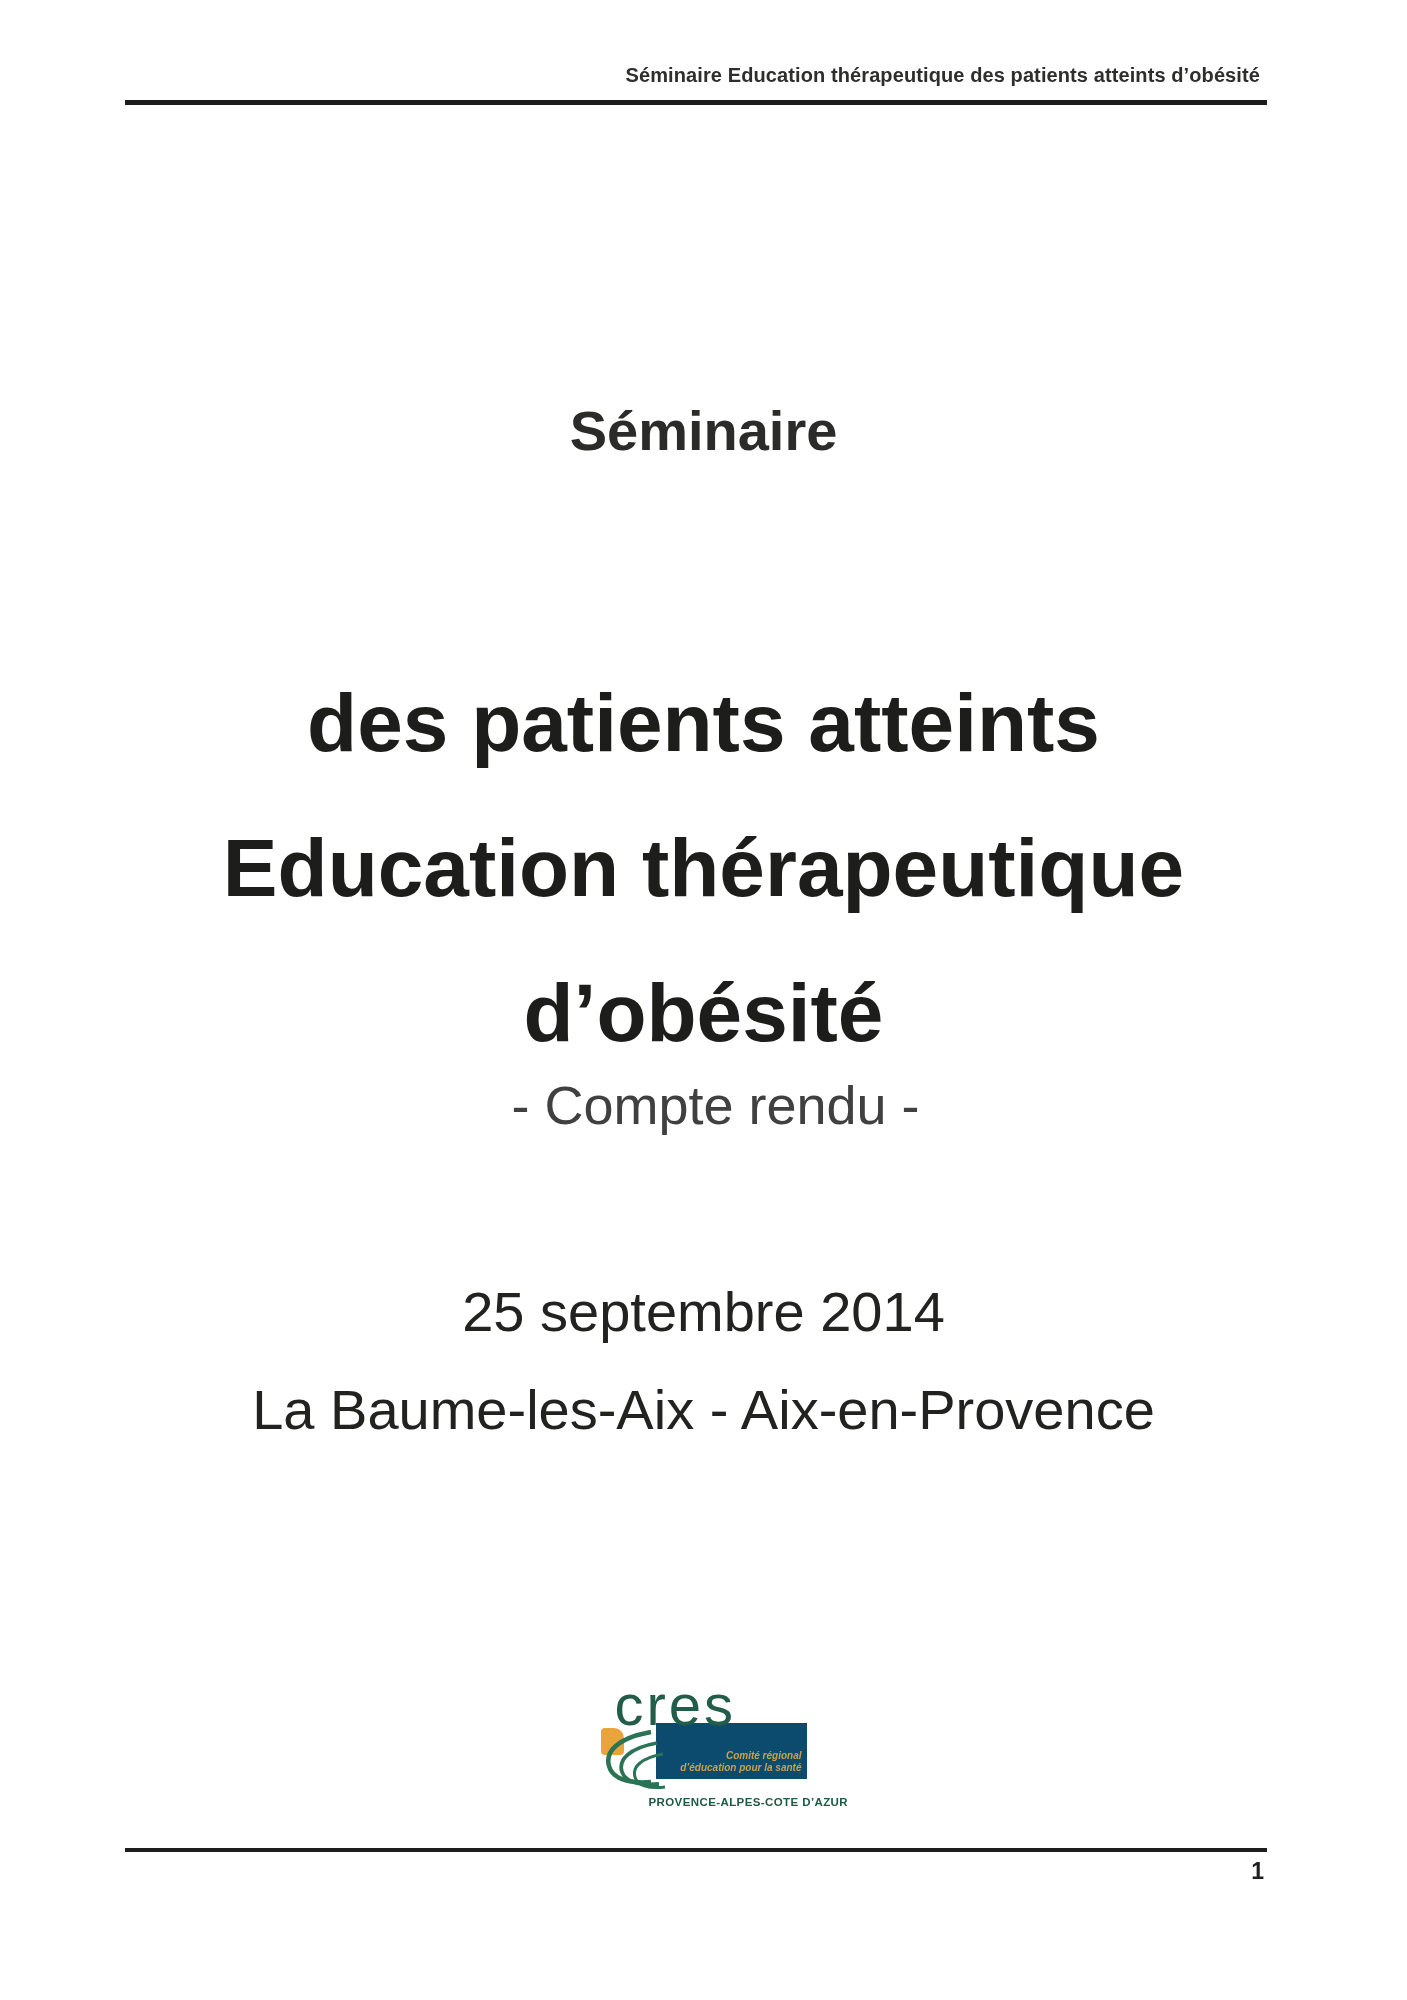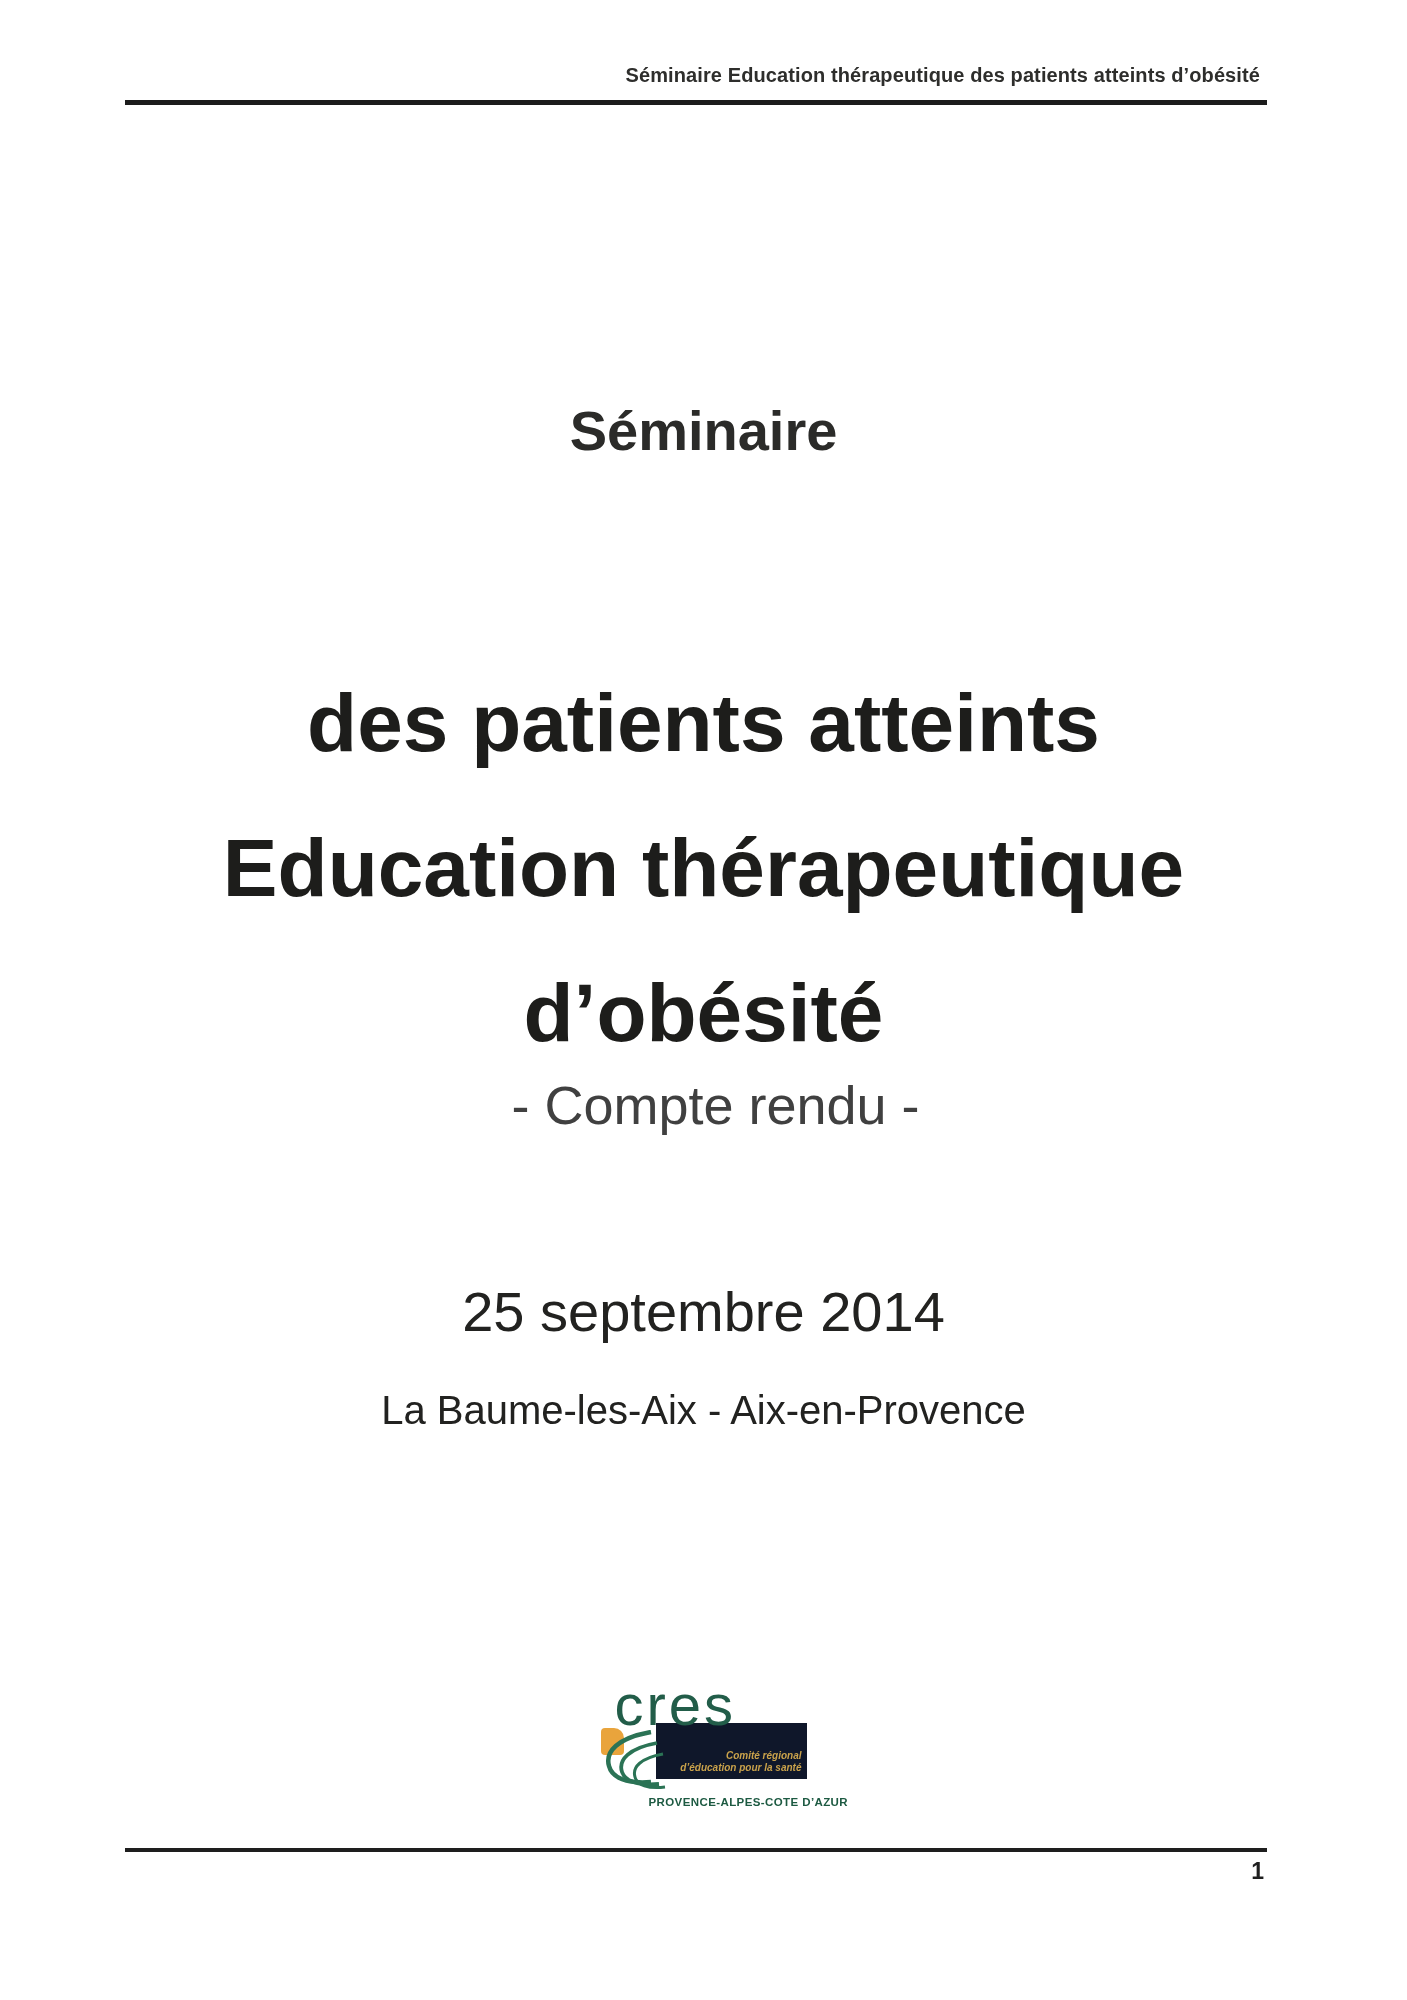--- a/index.html
+++ b/index.html
@@ -84,21 +84,21 @@
     line-height: 64px;
     font-weight: 400;
     color: #222220;
   }
   .cover-location {
     position: absolute;
     top: 1378px;
     left: 0;
     width: 100%;
     text-align: center;
-    font-size: 40px;
+    font-size: 56px;
     line-height: 64px;
     font-weight: 400;
     color: #222220;
   }
 
   
   .logos {
     position: absolute;
     top: 1672px;
     left: 0;
@@ -137,21 +137,21 @@
     background: #e9a43c;
     border-radius: 4px 10px 4px 4px;
     z-index: 1;
   }
   .cres-banner {
     position: absolute;
     left: 55px;
     top: 37px;
     right: 0;
     height: 56px;
-    background: #0f172a;
+    background: #0c4a6e;
     z-index: 0;
   }
   .cres-tagline {
     position: absolute;
     right: 5px;
     bottom: 5px;
     text-align: right;
     font-size: 10px;
     line-height: 12px;
     font-style: italic;

